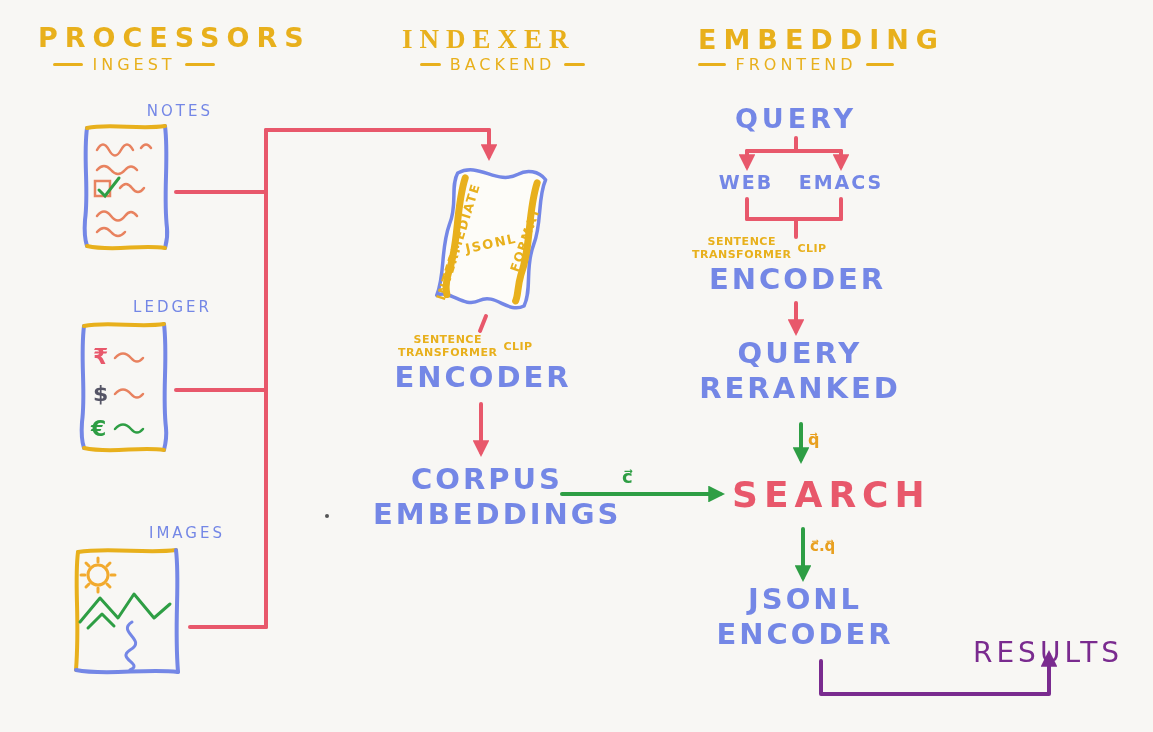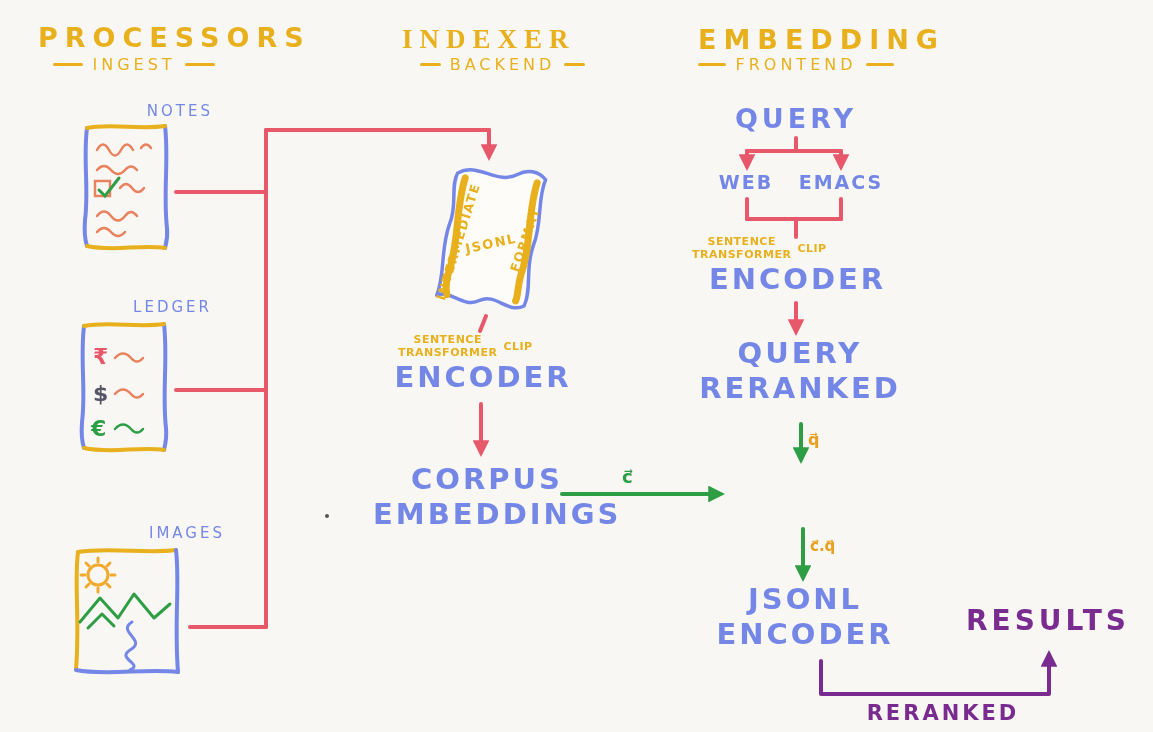--- a/index.html
+++ b/index.html
@@ -11,21 +11,21 @@
   .hdr { color:var(--yellow,#e8b01c); font-weight:700; font-size:27px; letter-spacing:7px; text-align:right; white-space:nowrap; }
   .sub { color:var(--yellow,#e8b01c); font-weight:400; font-size:16px; letter-spacing:4px; display:flex; align-items:center; justify-content:center; gap:9px; white-space:nowrap; }
   .sub::before,.sub::after { content:""; display:block; width:30px; height:3px; background:var(--yellow,#e8b01c); border-radius:2px; }
 
   .doc-label { color:var(--blue,#7487e6); font-weight:400; font-size:15px; letter-spacing:3px; text-align:right; white-space:nowrap;margin-left:40px; }
   .node { color:var(--blue,#7487e6); font-weight:700; text-align:center; line-height:1.2; white-space:nowrap; }
   .fs30 { font-size:29px; letter-spacing:3px; }
   .fs28 { font-size:27px; letter-spacing:4px; }
   .fs19 { font-size:19px; letter-spacing:2px; }
   .search-txt { color:var(--red,#e8586b); font-weight:700; font-size:36px; letter-spacing:6px; text-align:center; white-space:nowrap; }
-  .purple-txt { color:var(--purple,#7a2b8f); font-weight:700; text-align:center; white-space:nowrap; }
+  .purple-txt { color:var(--purple,#7a2b8f); font-weight:400; text-align:center; white-space:nowrap;margin-top:32px; }
 
   .st-block { display:flex; align-items:center; gap:6px; color:var(--yellow,#e8b01c); font-weight:700; font-size:11px; letter-spacing:0.5px; }
   .st-col { display:flex; flex-direction:column; align-items:center; line-height:13px; }
 
   .scroll-group { width:150px; height:158px; }
   .scroll-text { position:absolute; color:var(--yellow,#e8b01c); font-weight:700; font-size:12.5px; letter-spacing:1.5px; text-align:center; white-space:nowrap; }
 
   .vec { font-weight:700; white-space:nowrap; }
   .vec-green { color:var(--green,#2e9e44); font-size:18px; }
   .vec-yellow { color:#e8a020; font-size:15px; }
@@ -209,20 +209,21 @@
 
   <div class="abs node fs30" style="left:705px; top:262px; width:185px;">ENCODER</div>
 
   <div class="abs node fs30" style="left:680px; top:336px; width:240px;">
     <div>QUERY</div>
     <div>RERANKED</div>
   </div>
 
   <span class="abs vec vec-yellow" style="left:808px; top:430px; font-size:16px;">q⃗</span>
 
+  <div class="abs search-txt" style="left:732px; top:474px; width:185px;">SEARCH</div>
 
   <span class="abs vec vec-yellow" style="left:810px; top:537px;">c⃗.q⃗</span>
 
   <div class="abs node fs30" style="left:695px; top:582px; width:220px;">
     <div>JSONL</div>
     <div>ENCODER</div>
   </div>
 
   <div class="abs purple-txt" style="left:960px; top:604px; width:176px; font-size:28px; letter-spacing:4px;">RESULTS</div>
 

